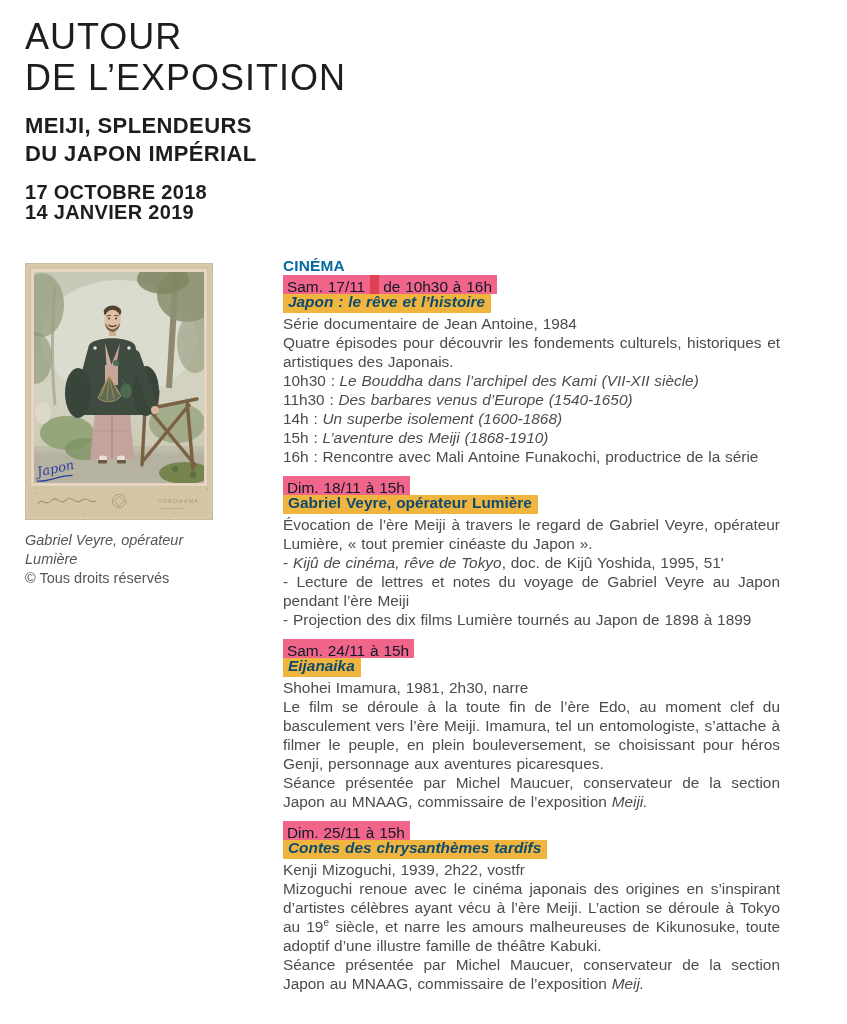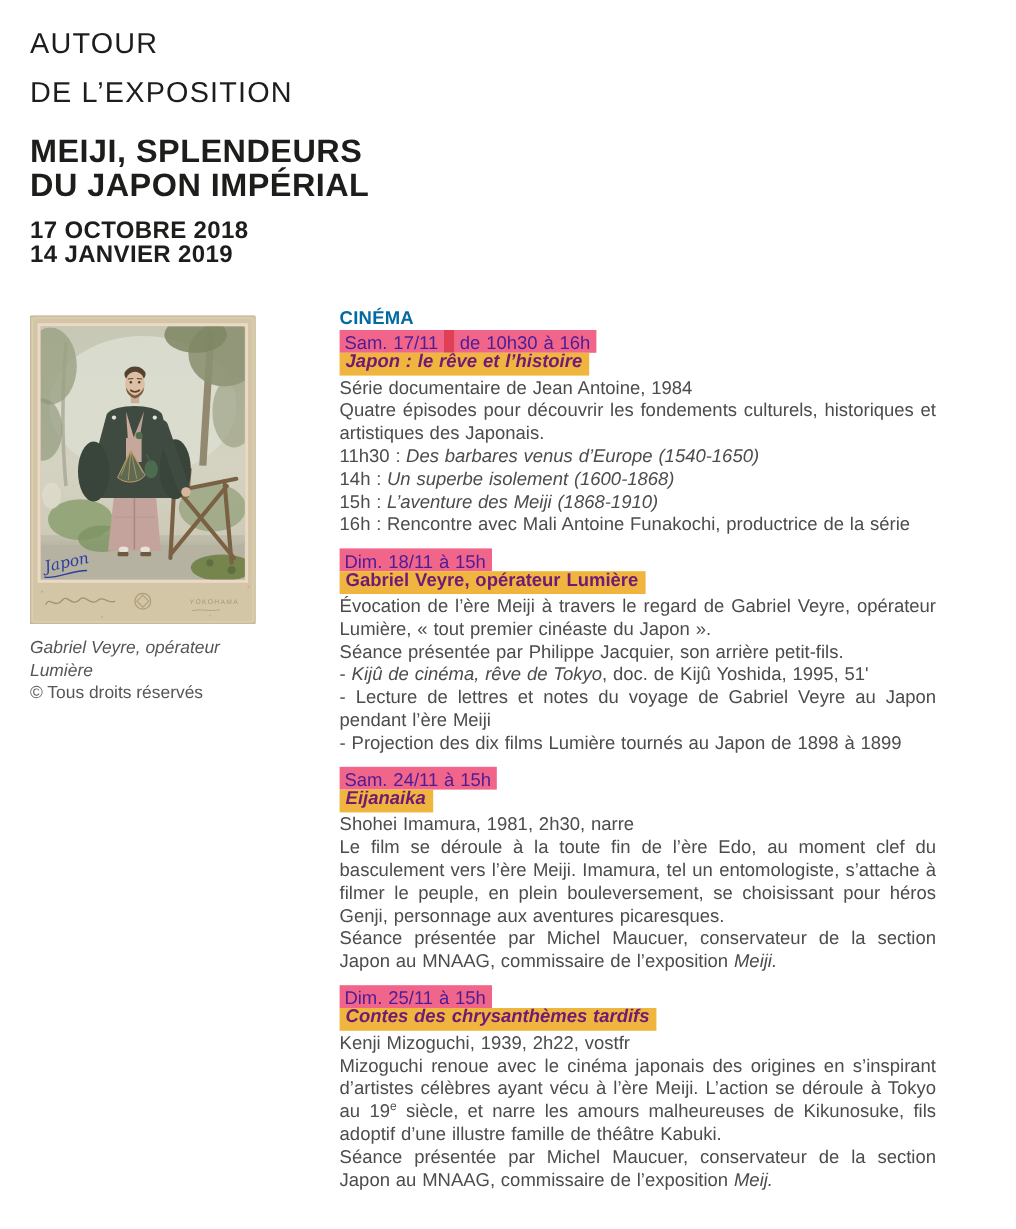--- a/index.html
+++ b/index.html
@@ -1,43 +1,43 @@
 <!DOCTYPE html>
 <html style="--highlight_pink: #f2658b; --highlight_pink_dark: #e04055; --highlight_yellow: #f0b53f;"><head>
 <meta charset="utf-8">
 <style>
   html,body{margin:0;padding:0;background:#ffffff;}
   .page{position:relative;width:847px;height:1024px;background:#fff;
         font-family:"Liberation Sans",sans-serif;overflow:hidden;color:#4c4c4c;}
 
   
   .header{position:absolute;left:25px;top:16px;}
-  .h-title{font-size:24px;line-height:41px;font-weight:400;color:#1d1d1b;letter-spacing:1px;}
-  .h-sub{margin-top:14px;font-size:27px;line-height:28px;font-weight:700;color:#1d1d1b;letter-spacing:.4px;}
+  .h-title{font-size:36px;line-height:41px;font-weight:400;color:#1d1d1b;letter-spacing:1px;}
+  .h-sub{margin-top:14px;font-size:22px;line-height:28px;font-weight:700;color:#1d1d1b;letter-spacing:.4px;}
   .h-dates{margin-top:14px;font-size:20px;line-height:20px;font-weight:700;color:#1d1d1b;letter-spacing:.3px;}
 
   
   .left-col{position:absolute;left:25px;top:263px;width:210px;}
   .photo-svg{display:block;width:188px;height:257px;}
   .caption{margin-top:11px;font-size:14.5px;line-height:19px;color:#56565a;}
   .cap-it{font-style:italic;}
 
   
   .right-col{position:absolute;left:283px;top:256px;width:497px;font-size:15.4px;word-spacing:.6px;}
   .line{line-height:19px;}
   .just{text-align:justify;}
   .it{font-style:italic;}
   .cinema-h{font-weight:700;color:#0369a1;line-height:19px;letter-spacing:.2px;}
   .event{margin-top:10px;}
   .event:first-of-type{margin-top:0;}
   .date-row{display:flex;align-items:stretch;height:19px;width:max-content;max-width:100%;}
-  .hlp{background:var(--highlight_pink,#f2658b);color:#4c1d95;display:flex;align-items:center;padding:4px 5px 0 4px;}
+  .hlp{background:var(--highlight_pink,#f2658b);color:#0f172a;display:flex;align-items:center;padding:4px 5px 0 4px;}
   .hlp-dark{background:var(--highlight_pink_dark,#e04055);width:9px;}
   .title-row{display:flex;height:19px;width:max-content;max-width:100%;margin-bottom:1px;}
-  .hly{background:var(--highlight_yellow,#f0b53f);color:#701a75;font-weight:700;display:flex;align-items:center;padding:0 6px 4px 5px;}
+  .hly{background:var(--highlight_yellow,#f0b53f);color:#0c4a6e;font-weight:700;display:flex;align-items:center;padding:0 6px 4px 5px;}
   .stime{margin-right:.30em;}
   .sup{font-size:10px;vertical-align:super;line-height:0;}
 </style>
 </head>
 <body>
 
 <div class="page">
 
   <div class="header">
     <div class="h-title">
@@ -186,20 +186,23 @@
         <span class="hlp">Sam. 17/11</span>
         <span class="hlp-dark"></span>
         <span class="hlp">de 10h30 à 16h</span>
       </div>
       <div class="title-row">
         <span class="hly it">Japon : le rêve et l’histoire</span>
       </div>
       <div class="line">Série documentaire de Jean Antoine, 1984</div>
       <div class="line just">Quatre épisodes pour découvrir les fondements culturels, historiques et artistiques des Japonais.</div>
       <div class="line">
+        <span class="stime">10h30 :</span><span class="it">Le Bouddha dans l’archipel des Kami (VII-XII siècle)</span>
+      </div>
+      <div class="line">
         <span class="stime">11h30 :</span><span class="it">Des barbares venus d’Europe (1540-1650)</span>
       </div>
       <div class="line">
         <span class="stime">14h :</span><span class="it">Un superbe isolement (1600-1868)</span>
       </div>
       <div class="line">
         <span class="stime">15h :</span><span class="it">L’aventure des Meiji (1868-1910)</span>
       </div>
       <div class="line">
         <span class="stime">16h :</span><span>Rencontre avec Mali Antoine Funakochi, productrice de la série</span>
@@ -207,21 +210,20 @@
     </section>
 
     <section class="event">
       <div class="date-row">
         <span class="hlp">Dim. 18/11 à 15h</span>
       </div>
       <div class="title-row">
         <span class="hly">Gabriel Veyre, opérateur Lumière</span>
       </div>
       <div class="line just">Évocation de l’ère Meiji à travers le regard de Gabriel Veyre, opérateur Lumière, « tout premier cinéaste du Japon ».</div>
-      <div class="line">Séance présentée par Philippe Jacquier, son arrière petit-fils.</div>
       <div class="line">
         <span>- </span><span class="it">Kijû de cinéma, rêve de Tokyo</span><span>, doc. de Kijû Yoshida, 1995, 51'</span>
       </div>
       <div class="line just">- Lecture de lettres et notes du voyage de Gabriel Veyre au Japon pendant l’ère Meiji</div>
       <div class="line">- Projection des dix films Lumière tournés au Japon de 1898 à 1899</div>
     </section>
 
     <section class="event">
       <div class="date-row">
         <span class="hlp">Sam. 24/11 à 15h</span>
@@ -238,20 +240,20 @@
 
     <section class="event">
       <div class="date-row">
         <span class="hlp">Dim. 25/11 à 15h</span>
       </div>
       <div class="title-row">
         <span class="hly it">Contes des chrysanthèmes tardifs</span>
       </div>
       <div class="line">Kenji Mizoguchi, 1939, 2h22, vostfr</div>
       <div class="line just">
-        <span>Mizoguchi renoue avec le cinéma japonais des origines en s’inspirant d’artistes célèbres ayant vécu à l’ère Meiji. L’action se déroule à Tokyo au 19</span><sup class="sup">e</sup><span> siècle, et narre les amours malheureuses de Kikunosuke, fils adoptif d’une illustre famille de théâtre Kabuki.</span>
+        <span>Mizoguchi renoue avec le cinéma japonais des origines en s’inspirant d’artistes célèbres ayant vécu à l’ère Meiji. L’action se déroule à Tokyo au 19</span><sup class="sup">e</sup><span> siècle, et narre les amours malheureuses de Kikunosuke, toute adoptif d’une illustre famille de théâtre Kabuki.</span>
       </div>
       <div class="line just">
         <span>Séance présentée par Michel Maucuer, conservateur de la section Japon au MNAAG, commissaire de l’exposition </span><span class="it">Meij.</span>
       </div>
     </section>
   </main>
 </div>
 
 </body></html>

